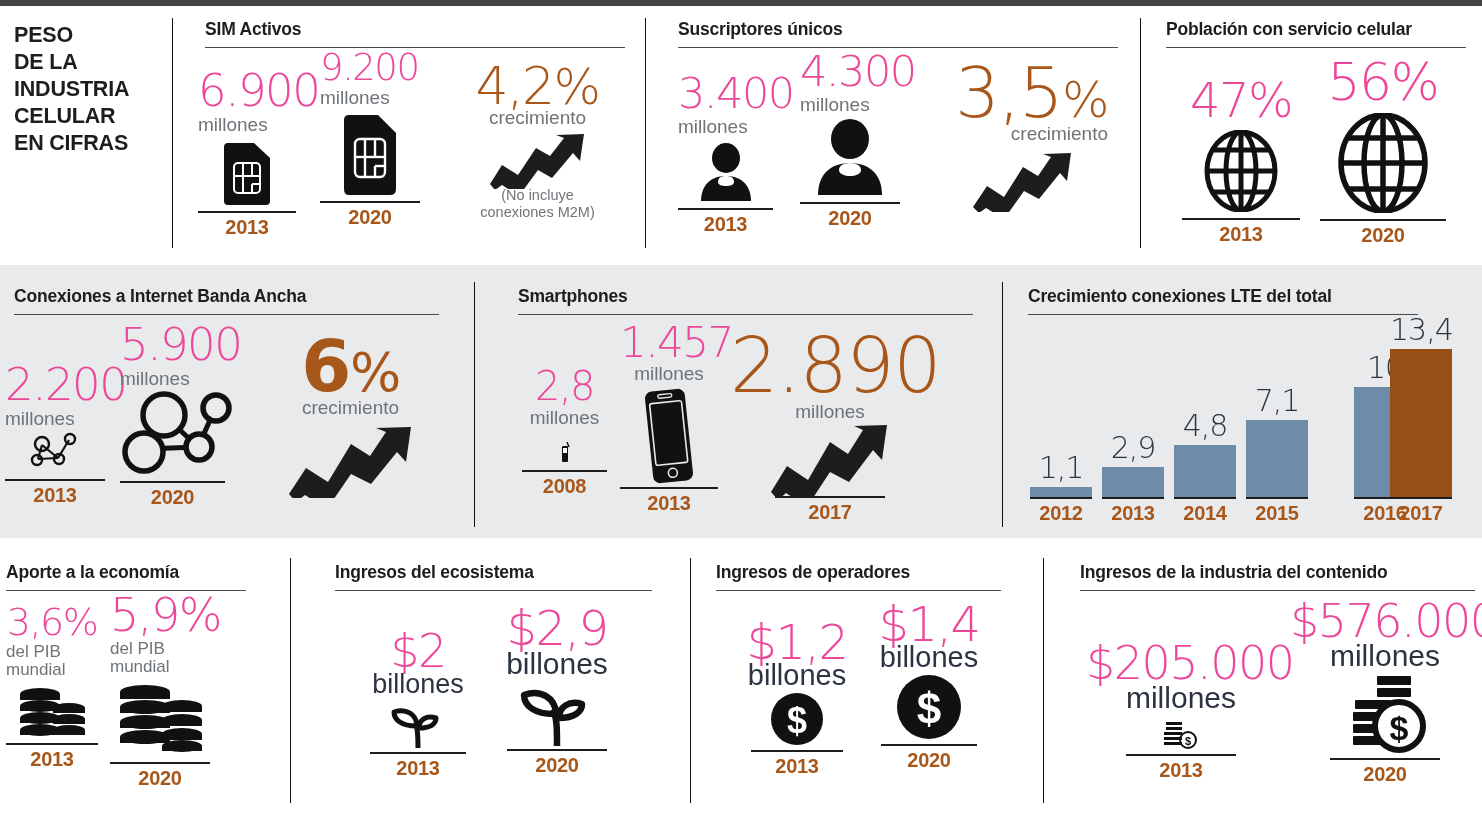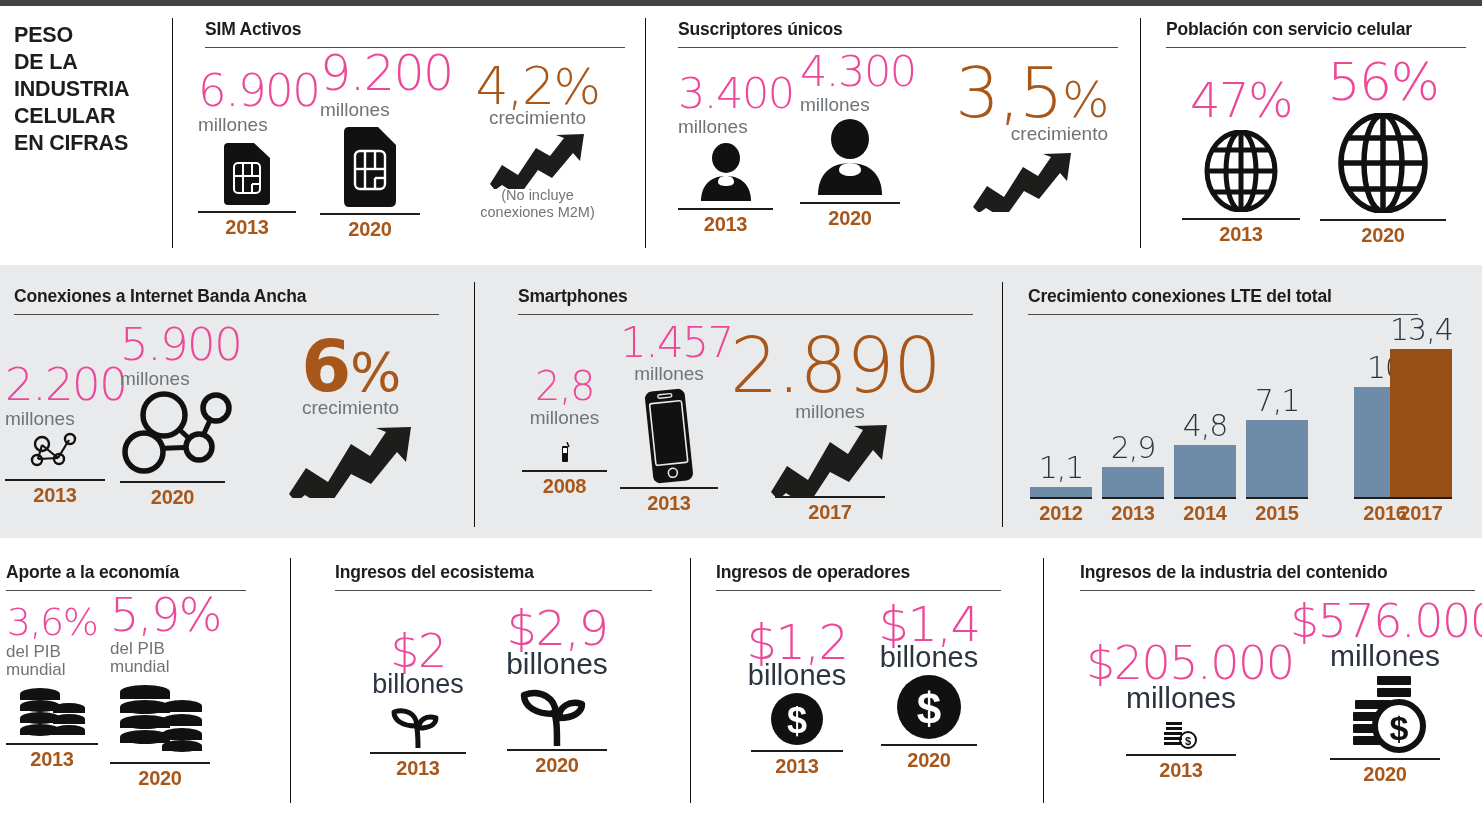--- a/index.html
+++ b/index.html
@@ -95,21 +95,21 @@
       <line x1="28" y1="41" x2="28" y2="50" stroke="#fff" stroke-width="2"></line>
     </svg>
   </div>
   <div style="margin-top:6px;">
     <div class="yrline"></div>
     <div class="yr">2013</div>
   </div>
 </div>
 
 <div class="cell" style="left:320px; top:49px; width:100px;">
-  <div class="bignum" style="font-size:49px;">9.200</div>
+  <div class="bignum" style="font-size:37px;">9.200</div>
   <div class="unit" style="margin-top:2px;">millones</div>
   <div style="margin:7px auto 0; width:52px;">
     <svg width="52" height="80" viewBox="0 0 52 80">
       <path d="M0 5 Q0 0 5 0 L34 0 L52 18 L52 74 Q52 80 46 80 L5 80 Q0 80 0 74 Z" fill="#111"></path>
       <rect x="11" y="24" width="30" height="38" rx="5" fill="none" stroke="#fff" stroke-width="2.4"></rect>
       <line x1="11" y1="42" x2="41" y2="42" stroke="#fff" stroke-width="2.4"></line>
       <line x1="21" y1="24" x2="21" y2="62" stroke="#fff" stroke-width="2.4"></line>
       <line x1="31" y1="24" x2="31" y2="42" stroke="#fff" stroke-width="2.4"></line>
       <line x1="31" y1="51" x2="41" y2="51" stroke="#fff" stroke-width="2.4"></line>
       <line x1="31" y1="51" x2="31" y2="62" stroke="#fff" stroke-width="2.4"></line>

